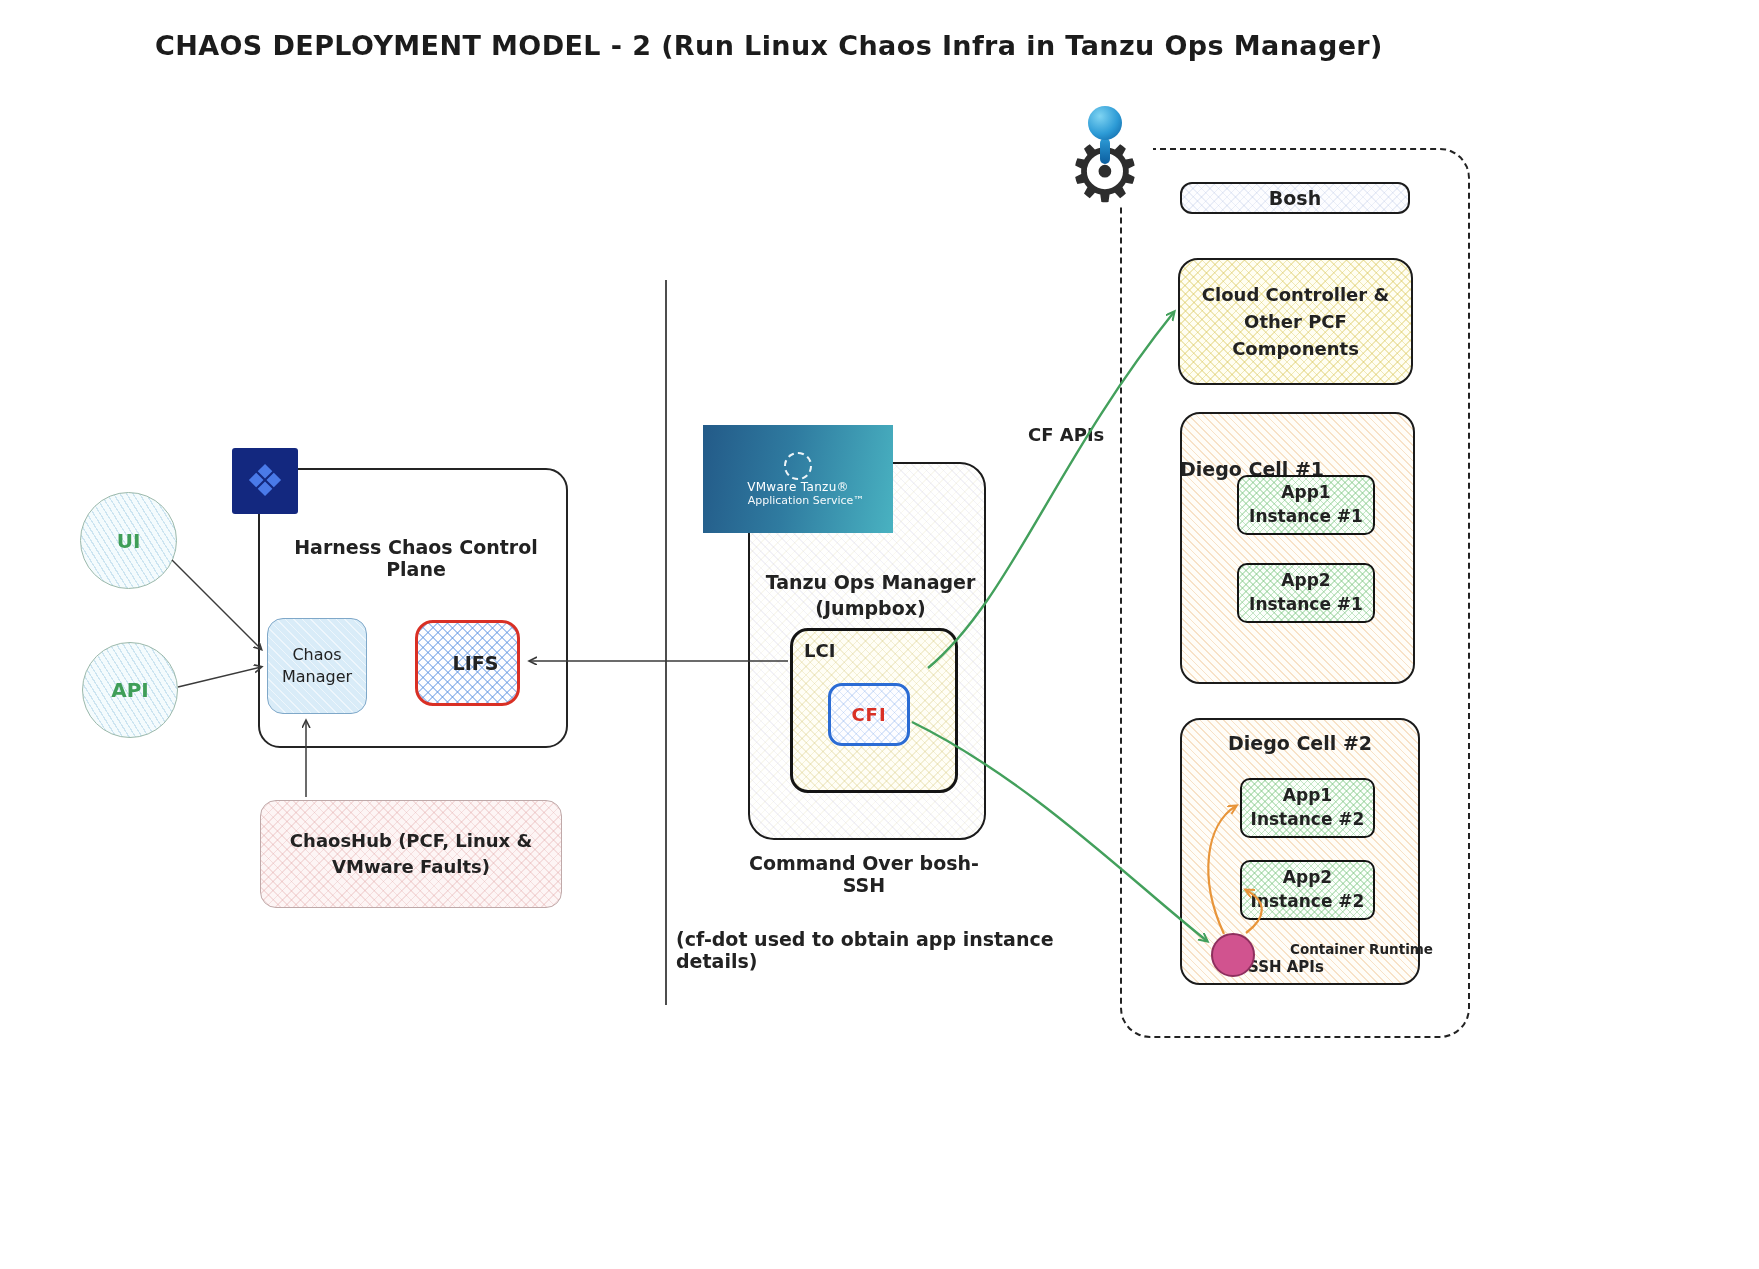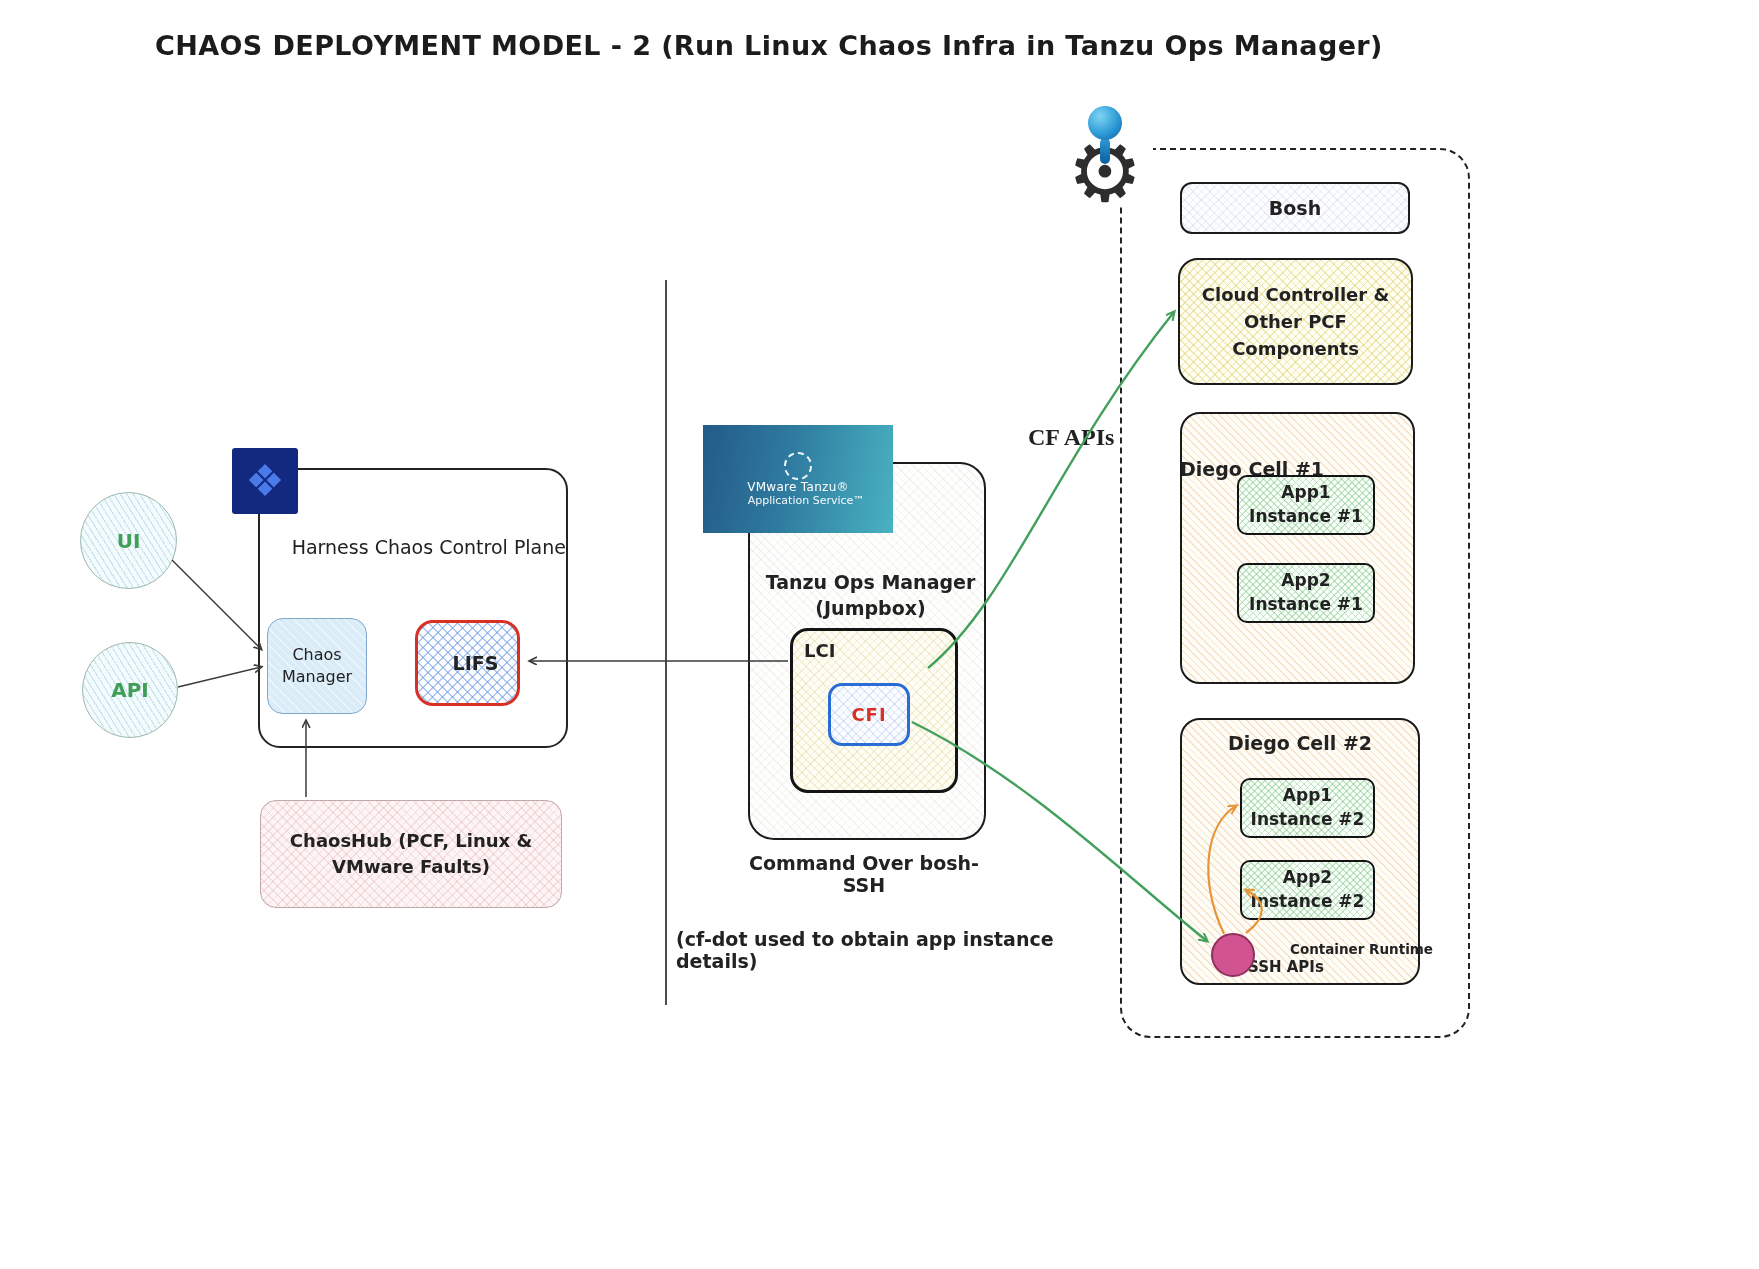--- a/index.html
+++ b/index.html
@@ -17,21 +17,21 @@
 
   
   .circle{border-radius:50%;border:1.6px solid #9cb9ab;
     background-color:#f4fbfd;
     background-image:repeating-linear-gradient(58deg, rgba(120,180,215,.32) 0 1.2px, transparent 1.2px 5.5px);
     color:#3f9e58;font-weight:700;font-size:20px;}
   .ui-circle{left:80px;top:492px;width:97px;height:97px;}
   .api-circle{left:82px;top:642px;width:96px;height:96px;}
 
   .harness-box{left:258px;top:468px;width:310px;height:280px;border:2px solid #242424;border-radius:22px;background:#fff;}
-  .harness-title{left:266px;top:536px;width:300px;text-align:right;font-size:19px;font-weight:400;}
+  .harness-title{left:266px;top:536px;width:300px;text-align:center;font-size:19px;font-weight:700;}
   .harness-logo{left:232px;top:448px;width:66px;height:66px;background:#13287f;z-index:10;border-radius:3px;}
   .harness-glyph{font-size:44px;line-height:1;color:#4a7ae8;}
 
   .chaos-manager{left:267px;top:618px;width:100px;height:96px;border:1.6px solid #7fa8c9;border-radius:16px;
     background-color:#d9ecf8;
     background-image:repeating-linear-gradient(45deg, rgba(255,255,255,.55) 0 1px, transparent 1px 6px);
     font-size:16px;line-height:1.35;}
   .lifs-box{left:415px;top:620px;width:105px;height:86px;border:3px solid #d93025;border-radius:18px;
     background-color:#fdfdff;
     background-image:
@@ -83,21 +83,21 @@
   
   .dashed-box{left:1120px;top:148px;width:350px;height:890px;border:2.5px dashed #222;border-radius:30px;}
 
   .bosh-icon{left:1057px;top:104px;width:96px;height:102px;background:#fff;z-index:10;}
   .bosh-gear{position:absolute;left:50%;bottom:-8px;transform:translateX(-50%);font-size:84px;line-height:1;color:#2d2d2d;}
   .bosh-sphere{position:absolute;left:50%;top:2px;transform:translateX(-50%);width:34px;height:34px;border-radius:50%;
     background:radial-gradient(circle at 35% 30%, #7fd4f2 0%, #2d9bd6 55%, #0b5d9e 100%);}
   .bosh-stem{position:absolute;left:50%;top:34px;transform:translateX(-50%);width:10px;height:26px;border-radius:5px;
     background:linear-gradient(#2d9bd6,#0b5d9e);}
 
-  .bosh-pill{left:1180px;top:182px;width:230px;height:52px;border:2px solid #1b1b1b;border-radius:12px;
+  .bosh-pill{left:1180px;top:182px;width:230px;height:32px;border:2px solid #1b1b1b;border-radius:12px;
     background-color:#fdfdff;
     background-image:
       repeating-linear-gradient(45deg, rgba(150,170,215,.18) 0 1.1px, transparent 1.1px 6px),
       repeating-linear-gradient(-45deg, rgba(150,170,215,.18) 0 1.1px, transparent 1.1px 6px);
     font-size:19px;font-weight:600;}
 
   .cloud-controller{left:1178px;top:258px;width:235px;height:127px;border:2px solid #1b1b1b;border-radius:20px;
     background-color:#fffef2;
     background-image:
       repeating-linear-gradient(45deg, rgba(215,195,80,.38) 0 1.2px, transparent 1.2px 6px),
@@ -120,21 +120,21 @@
     font-size:17px;font-weight:600;line-height:1.4;}
   .app11{left:1237px;top:475px;width:138px;height:60px;}
   .app21{left:1237px;top:563px;width:138px;height:60px;}
   .app12{left:1240px;top:778px;width:135px;height:60px;}
   .app22{left:1240px;top:860px;width:135px;height:60px;}
 
   .ssh-circle{left:1211px;top:933px;width:44px;height:44px;border-radius:50%;
     background:#d1538f;border:2px solid #8e2f5e;z-index:12;}
 
   
-  .cf-apis{left:1028px;top:424px;font-size:24px;font-weight:600;font-family:Liberation Serif, serif;}
+  .cf-apis{left:1028px;top:424px;font-size:18px;font-weight:600;}
   .ssh-apis{left:1248px;top:958px;font-size:15px;font-weight:600;}
   .container-runtime{left:1290px;top:941px;font-size:13.5px;font-weight:600;}
 
   
   .arrows{position:absolute;left:0;top:0;width:1759px;height:1269px;z-index:50;pointer-events:none;}
 </style>
 </head>
 <body>
 
 <div class="canvas">

